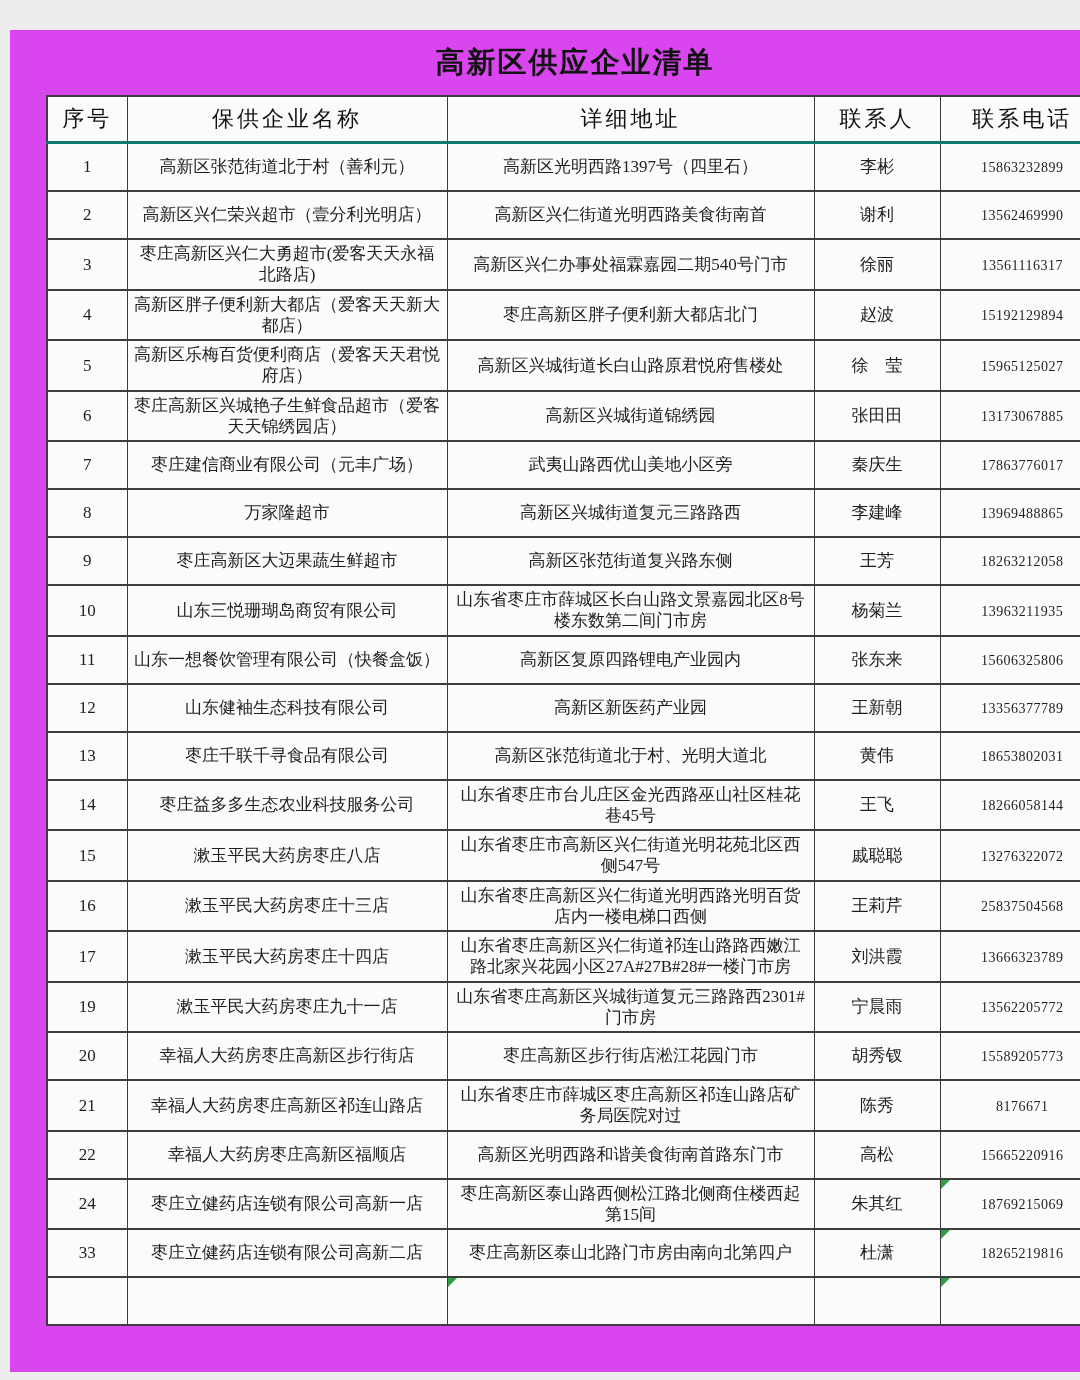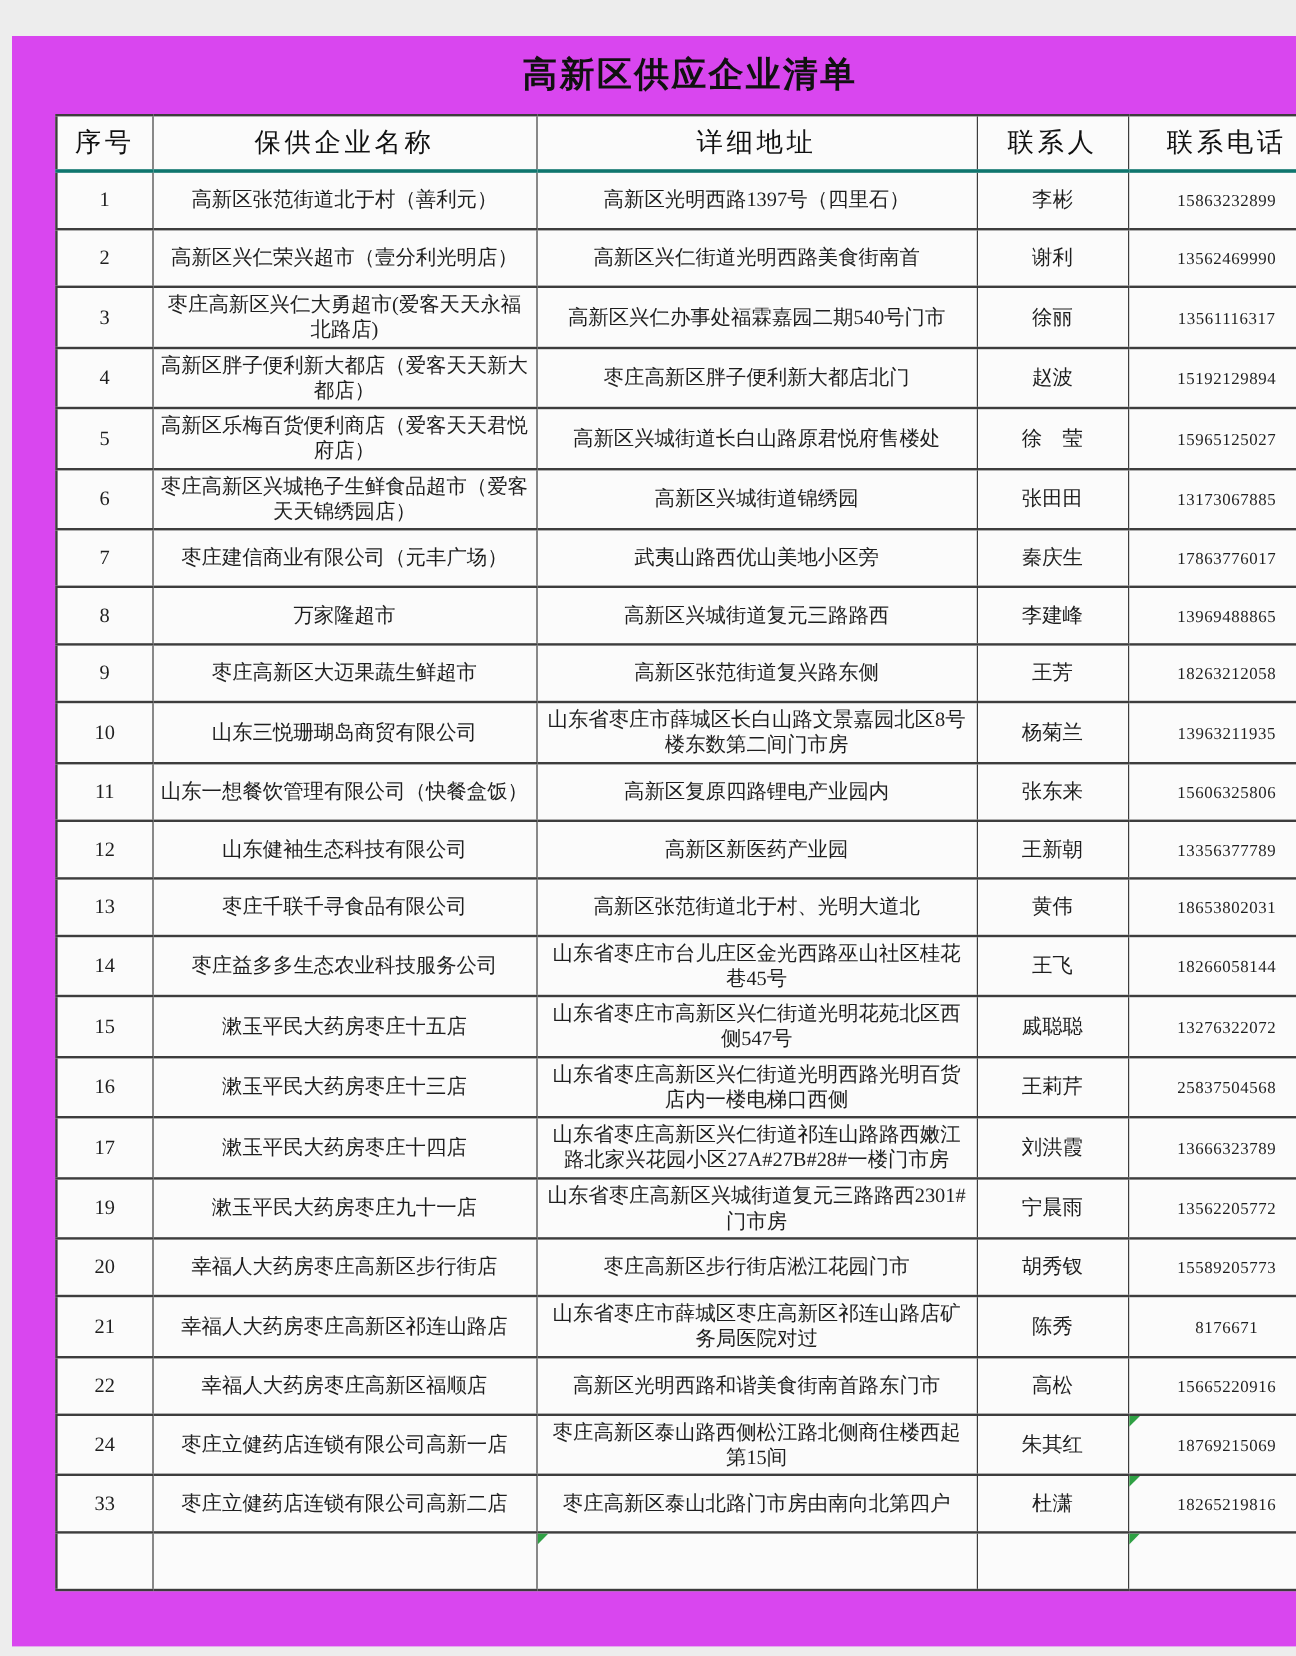--- a/index.html
+++ b/index.html
@@ -202,21 +202,21 @@
   </tr>
           <tr>
     <td class="col-index"><span class="cell-text">14</span></td>
     <td class="col-name"><span class="cell-text">枣庄益多多生态农业科技服务公司</span></td>
     <td class="col-addr"><span class="cell-text">山东省枣庄市台儿庄区金光西路巫山社区桂花巷45号</span></td>
     <td class="col-contact"><span class="cell-text">王飞</span></td>
     <td class="col-phone"><span class="cell-text">18266058144</span></td>
   </tr>
           <tr>
     <td class="col-index"><span class="cell-text">15</span></td>
-    <td class="col-name"><span class="cell-text">漱玉平民大药房枣庄十五店</span></td>
+    <td class="col-name"><span class="cell-text">漱玉平民大药房枣庄八店</span></td>
     <td class="col-addr"><span class="cell-text">山东省枣庄市高新区兴仁街道光明花苑北区西侧547号</span></td>
     <td class="col-contact"><span class="cell-text">戚聪聪</span></td>
     <td class="col-phone"><span class="cell-text">13276322072</span></td>
   </tr>
           <tr>
     <td class="col-index"><span class="cell-text">16</span></td>
     <td class="col-name"><span class="cell-text">漱玉平民大药房枣庄十三店</span></td>
     <td class="col-addr"><span class="cell-text">山东省枣庄高新区兴仁街道光明西路光明百货店内一楼电梯口西侧</span></td>
     <td class="col-contact"><span class="cell-text">王莉芹</span></td>
     <td class="col-phone"><span class="cell-text">25837504568</span></td>

